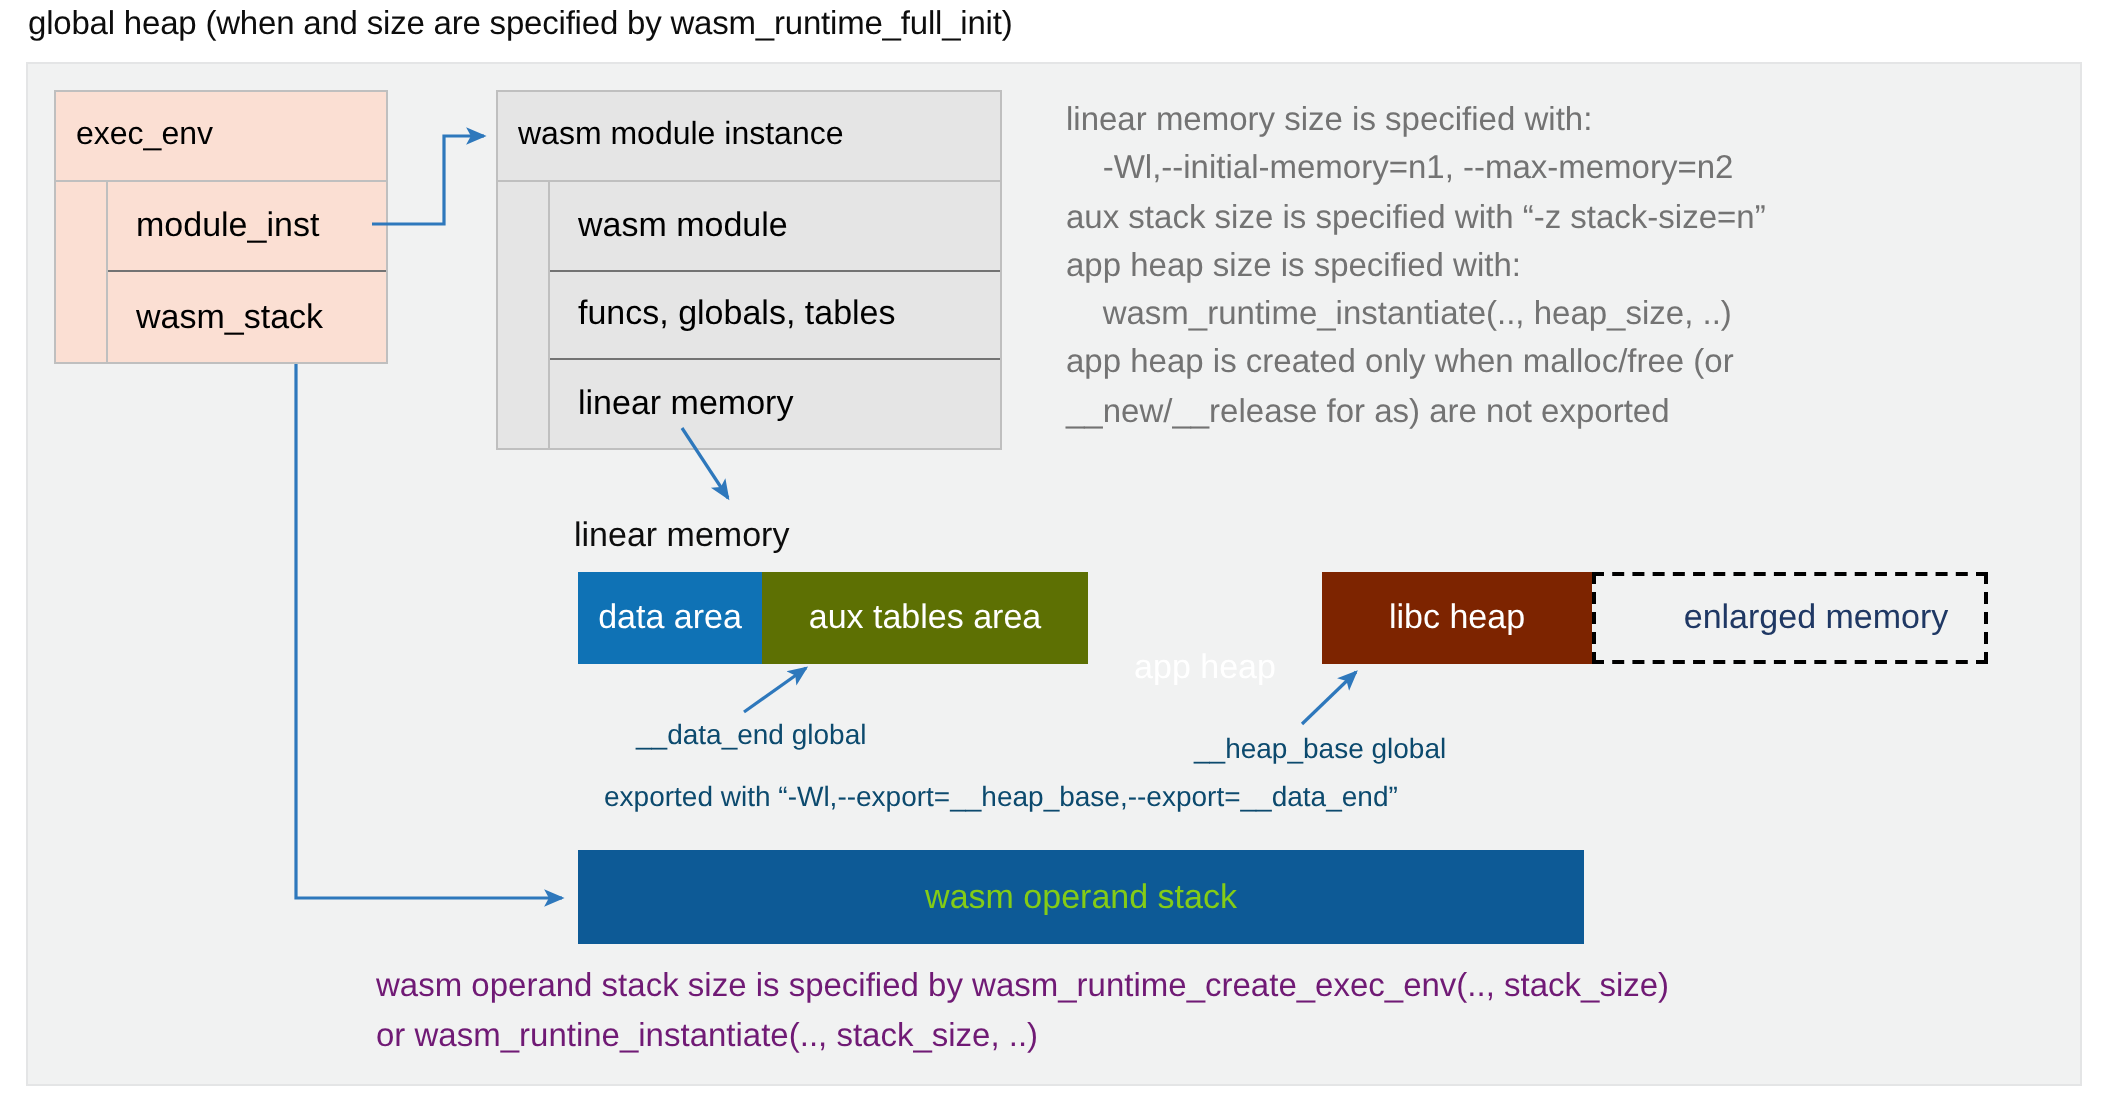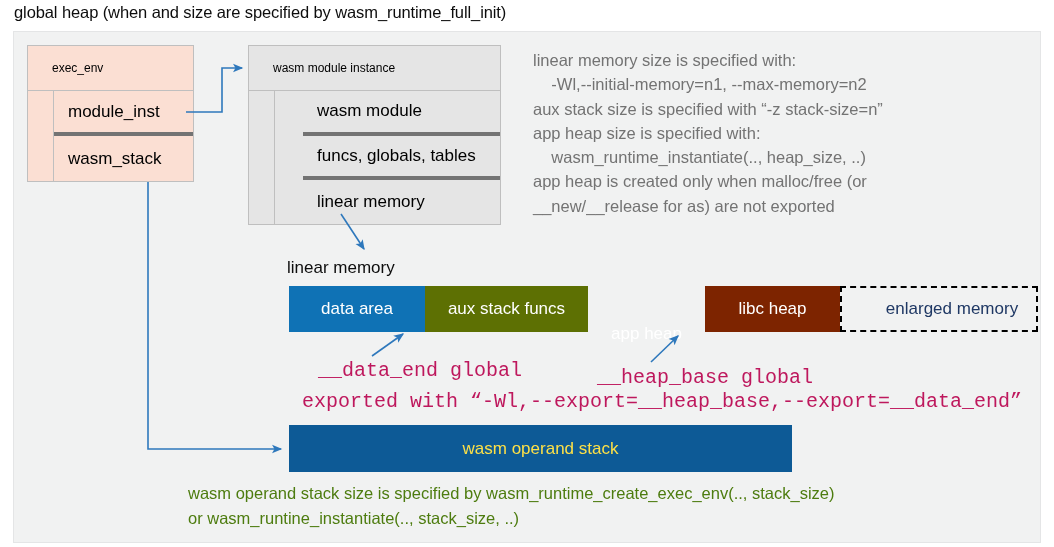--- a/index.html
+++ b/index.html
@@ -41,22 +41,22 @@
   .struct {
     position: absolute;
     box-sizing: border-box;
     border: 1px solid #bfbfbf;
   }
   .struct-header {
     box-sizing: border-box;
     border-bottom: 1px solid #bfbfbf;
     display: flex;
     align-items: center;
-    padding-left: 24px;
-    font-size: 12px;
+    padding-left: 10px;
+    font-size: 16px;
     text-align: center;
   }
   .struct-body {
     display: flex;
     box-sizing: border-box;
   }
   .struct-gutter {
     box-sizing: border-box;
     border-right: 1px solid #bfbfbf;
     flex: 0 0 auto;
@@ -65,39 +65,39 @@
     flex: 1 1 auto;
     display: flex;
     flex-direction: column;
   }
   .struct-row {
     box-sizing: border-box;
     display: flex;
     align-items: center;
     padding-left: 14px;
     font-size: 17px;
-    border-bottom: 4px solid #737373;
+    border-bottom: 1px solid #737373;
   }
   .struct-row:last-child { border-bottom: none; }
 
   #exec-env-box {
     left: 27px; top: 45px; width: 167px; height: 137px;
     background: #fbdfd3;
   }
   #exec-env-box .struct-header { height: 45px; }
   #exec-env-box .struct-body { height: 90px; }
   #exec-env-box .struct-gutter { width: 26px; }
   #exec-env-box .struct-row { height: 45px; }
 
   #module-inst-box {
     left: 248px; top: 45px; width: 253px; height: 180px;
     background: #e5e5e5;
   }
   #module-inst-box .struct-header { height: 45px; }
-  #module-inst-box .struct-body { height: 134px; gap: 28px; }
+  #module-inst-box .struct-body { height: 134px; }
   #module-inst-box .struct-gutter { width: 26px; }
   #module-inst-box .struct-row { height: 44.5px; }
 
   
   .note-right {
     position: absolute;
     left: 533px;
     top: 48px;
     width: 505px;
     font-size: 16.5px;
@@ -137,46 +137,45 @@
   }
 
   
   #operand-stack-box {
     position: absolute;
     left: 289px;
     top: 425px;
     width: 503px;
     height: 47px;
     background: #0d5a96;
-    color: #fde047;
+    color: #84cc16;
     font-size: 17px;
     display: flex;
     align-items: center;
     justify-content: center;
   }
 
   
   .anno {
     position: absolute;
-    font-size: 20px;
-    color: #be185d;
+    font-size: 14px;
+    color: #0c4a6e;
     white-space: nowrap;
-    font-family: Liberation Mono, monospace;
   }
   #data-end-label   { left: 318px; top: 359px; }
   #heap-base-label  { left: 597px; top: 366px; }
   #exported-label   { left: 302px; top: 390px; }
 
   .note-bottom {
     position: absolute;
     left: 188px;
     top: 481px;
     font-size: 16.5px;
     line-height: 25px;
-    color: #4d7c0f;
+    color: #701a75;
     white-space: pre;
   }
 
   
   #connectors {
     position: absolute;
     left: 0; top: 0;
     width: 1054px; height: 547px;
     pointer-events: none;
   }
@@ -214,22 +213,22 @@
 <div class="note-right">linear memory size is specified with:
     -Wl,--initial-memory=n1, --max-memory=n2
 aux stack size is specified with “-z stack-size=n”
 app heap size is specified with:
     wasm_runtime_instantiate(.., heap_size, ..)
 app heap is created only when malloc/free (or
 __new/__release for as) are not exported</div>
 
 <div class="lm-label">linear memory</div>
 <div class="mem-bar" id="mem-bar">
-    <div class="seg" style="width: 136px; background: rgb(15, 114, 181);">data area</div>
-    <div class="seg" style="width: 163px; background: rgb(93, 112, 3);">aux stack funcs</div>
+    <div class="seg" style="width: 92px; background: rgb(15, 114, 181);">data area</div>
+    <div class="seg" style="width: 163px; background: rgb(93, 112, 3);">aux tables area</div>
     <div class="seg" style="width: 117px; background: #8b5cf6; margin-top: 48px;">app heap</div>
     <div class="seg" style="width: 135px; background: rgb(125, 36, 0);">libc heap</div>
     <div class="seg seg-enlarged" style="width: 198px; padding-left: 26px;">enlarged memory</div>
   </div>
 
 <div class="anno" id="data-end-label">__data_end global</div>
 <div class="anno" id="heap-base-label">__heap_base global</div>
 <div class="anno" id="exported-label">exported with “-Wl,--export=__heap_base,--export=__data_end”</div>
 
 <div id="operand-stack-box">wasm operand stack</div>

